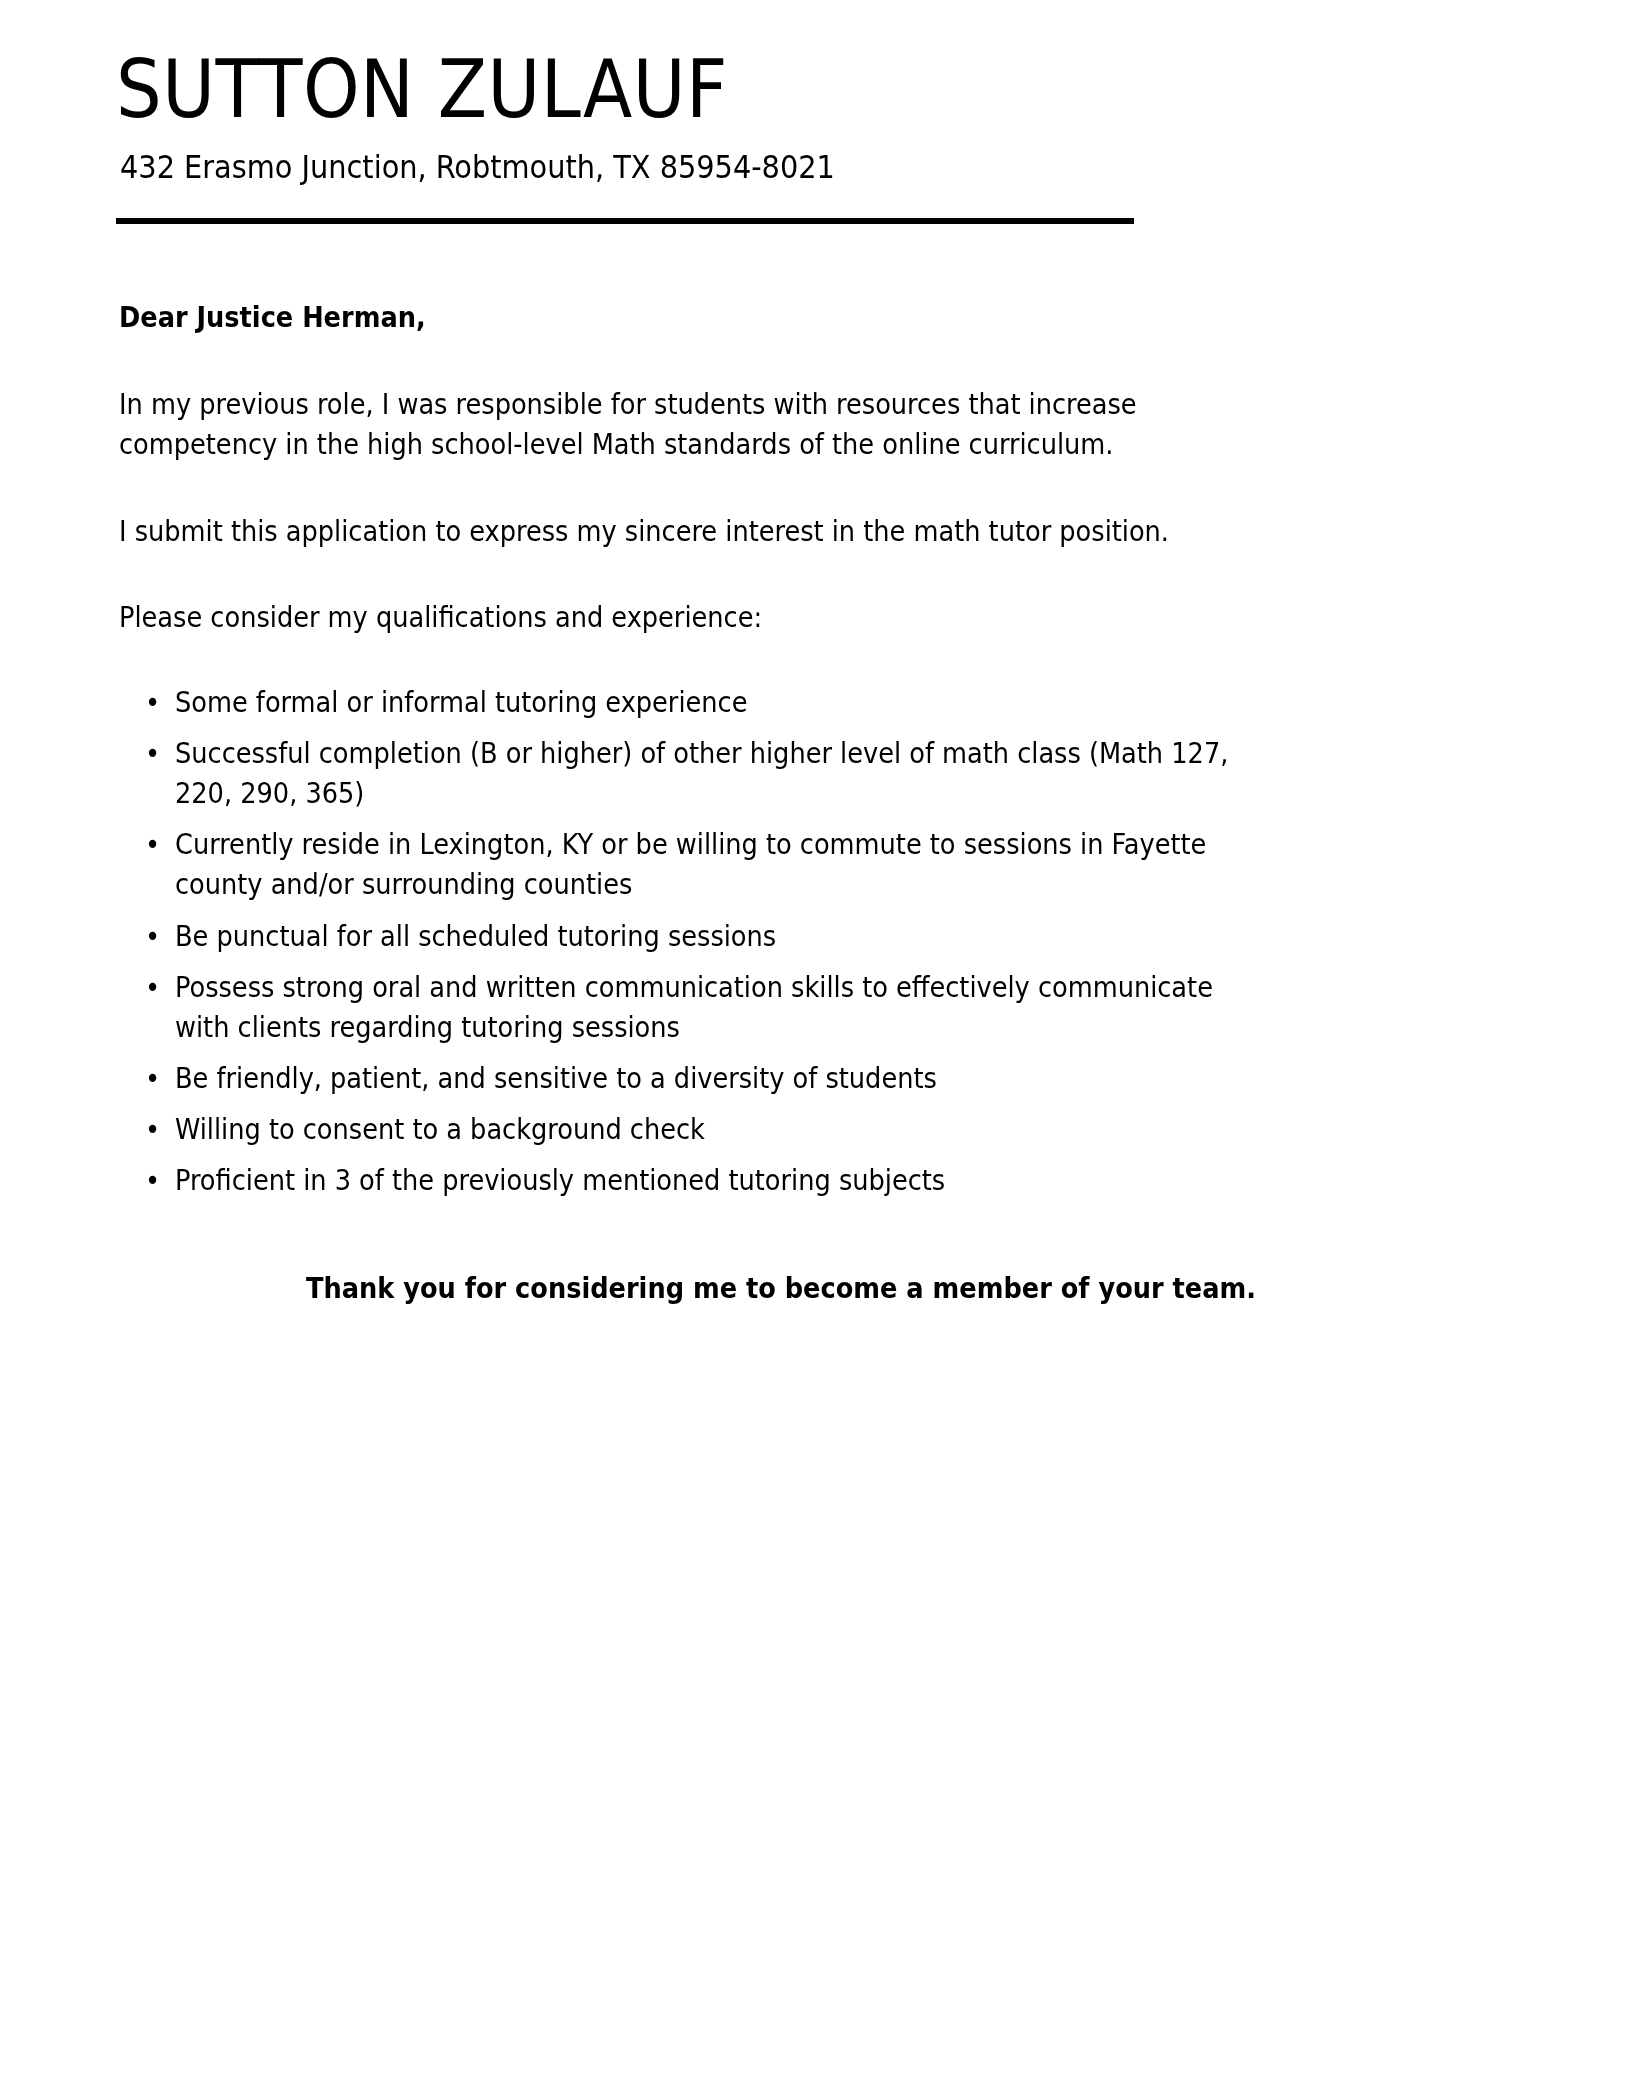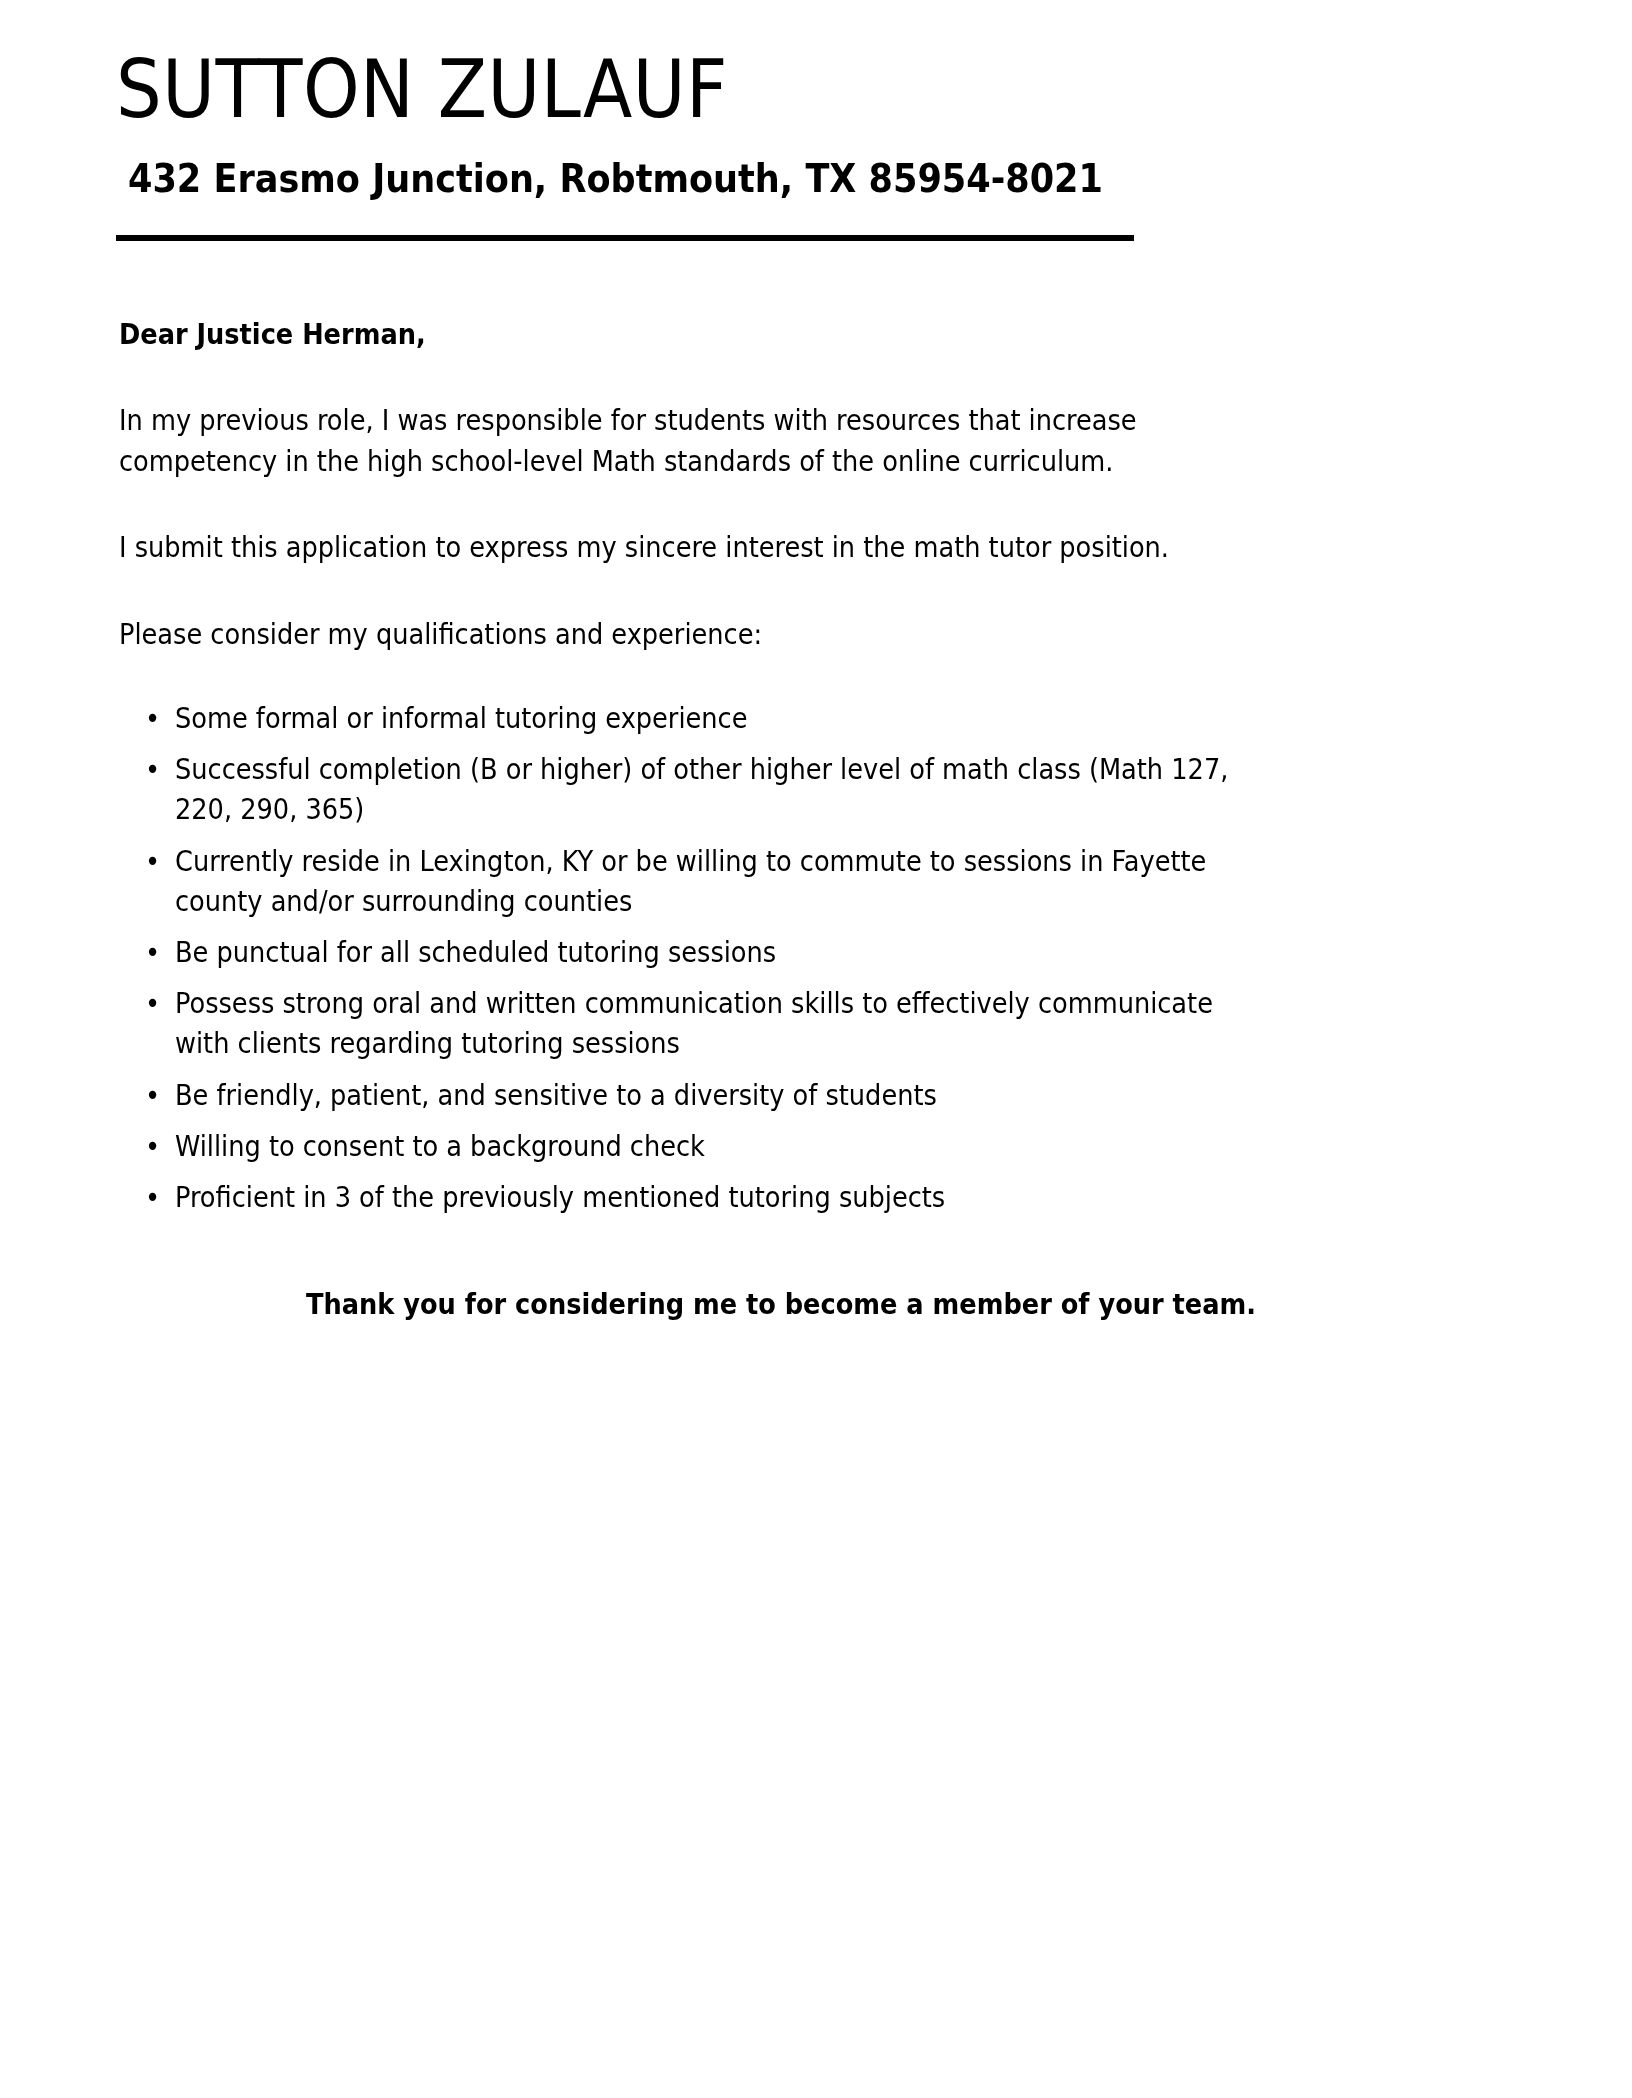--- a/index.html
+++ b/index.html
@@ -36,24 +36,24 @@
     padding: 0 0 0 116px;
     font-size: 80px;
     font-weight: 300;
     line-height: 0.95;
     letter-spacing: 0.5px;
     font-stretch: condensed;
     white-space: nowrap;
   }
 
   .address-line {
-    margin: 12px;
+    margin: 4px;
     padding: 16px 0 0 116px;
-    font-size: 39px;
-    font-weight: 700;
+    font-size: 32px;
+    font-weight: 400;
     line-height: 1.2;
     font-stretch: condensed;
     white-space: nowrap;
   }
 
   .rule {
     margin: 32px 0 0 116px;
     width: 1018px;
     height: 6px;
     background: #000000;

